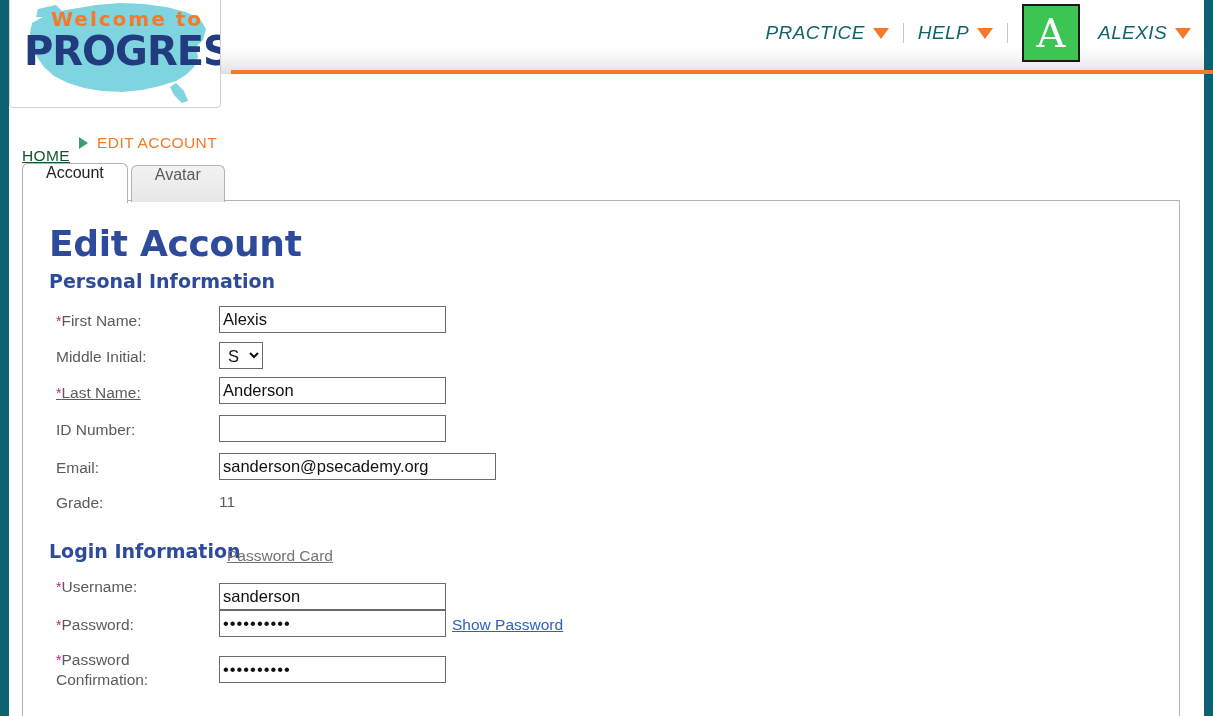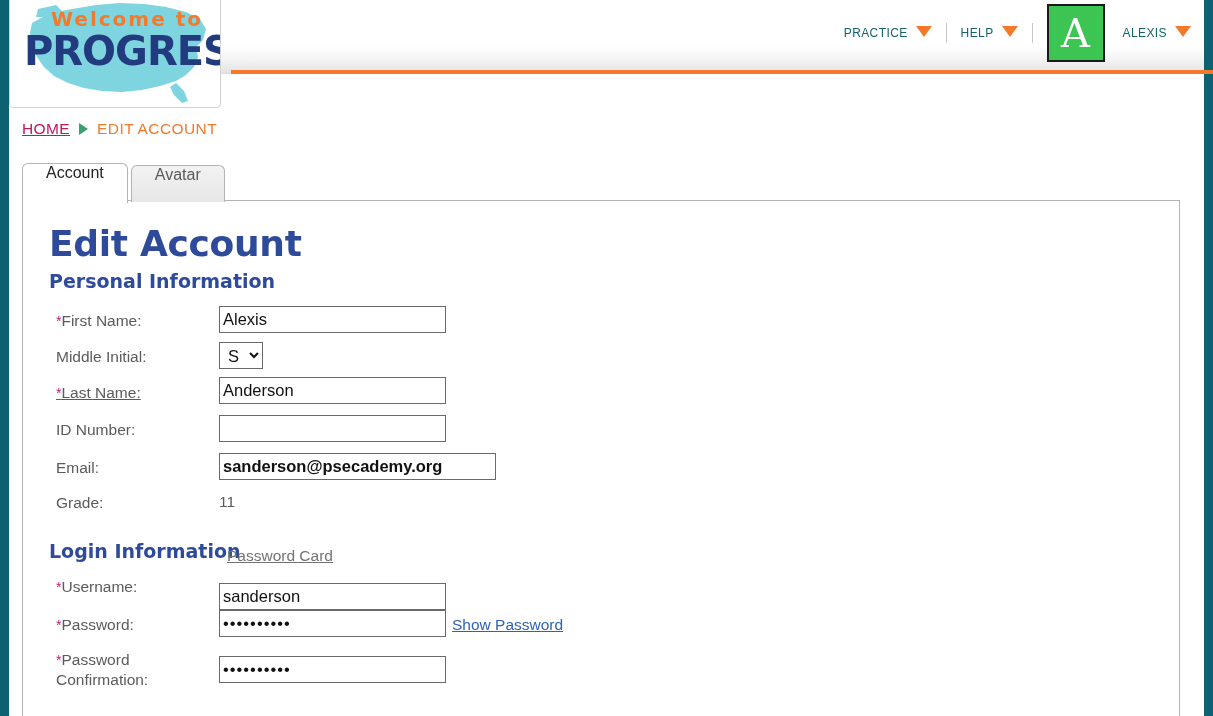--- a/index.html
+++ b/index.html
@@ -90,28 +90,29 @@
   .topnav {
     position: absolute;
     right: 22px;
     top: 0;
     height: 66px;
     display: flex;
     align-items: center;
     gap: 0;
   }
   .nav-link {
-    font-size: 12px;
+    font-size: 19px;
     color: #13636e;
     letter-spacing: .4px;
     display: flex;
-    align-items: flex-start;
+    align-items: center;
     gap: 8px;
     cursor: pointer;
     white-space: nowrap;
+    font-style: italic;
   }
   .caret {
     width: 0; height: 0;
     border-left: 8px solid transparent;
     border-right: 8px solid transparent;
     border-top: 11px solid #f4792b;
     display: inline-block;
   }
   .nav-sep {
     width: 1px;
@@ -143,23 +144,24 @@
     position: absolute;
     left: 22px;
     top: 120px;
     display: flex;
     align-items: center;
     gap: 9px;
     font-size: 15.5px;
     letter-spacing: .4px;
   }
   .crumb-home {
-    color: #be185d;
+    color: #14532d;
     text-decoration: underline;
     cursor: pointer;
+    margin-top: 27px;
   }
   .crumb-arrow {
     width: 0; height: 0;
     border-top: 6px solid transparent;
     border-bottom: 6px solid transparent;
     border-left: 9px solid #3f9e6f;
     display: inline-block;
   }
   .crumb-current { color: #f4792b; }
 
@@ -359,21 +361,21 @@
     <option>S</option>
   </select>
 
   <div class="field-label" style="left:33px; top:182px;text-decoration:underline;"><span class="req">*</span><span>Last Name:</span></div>
   <input class="text-input" style="left: 196px; top: 176px; width: 227px;" value="Anderson">
 
   <div class="field-label" style="left:33px; top:219px;">ID Number:</div>
   <input class="text-input" style="left: 196px; top: 214px; width: 227px;" value="">
 
   <div class="field-label" style="left:33px; top:257px;">Email:</div>
-  <input class="text-input" style="left: 196px; top: 252px; width: 277px; font-weight: bold;" value="sanderson@psecademy.org">
+  <input class="text-input" style="left: 196px; top: 252px; width: 277px;" value="sanderson@psecademy.org">
 
   <div class="field-label" style="left:33px; top:292px;">Grade:</div>
   <div class="static-value" style="left:196px; top:292px;">11</div>
 
   <div class="section-head login">Login Information</div>
   <div class="section-link">Password Card</div>
 
   <div class="field-label" style="left:33px; top:376px;"><span class="req">*</span><span>Username:</span></div>
   <input class="text-input" style="left: 196px; top: 382px; width: 227px;" value="sanderson">
 

